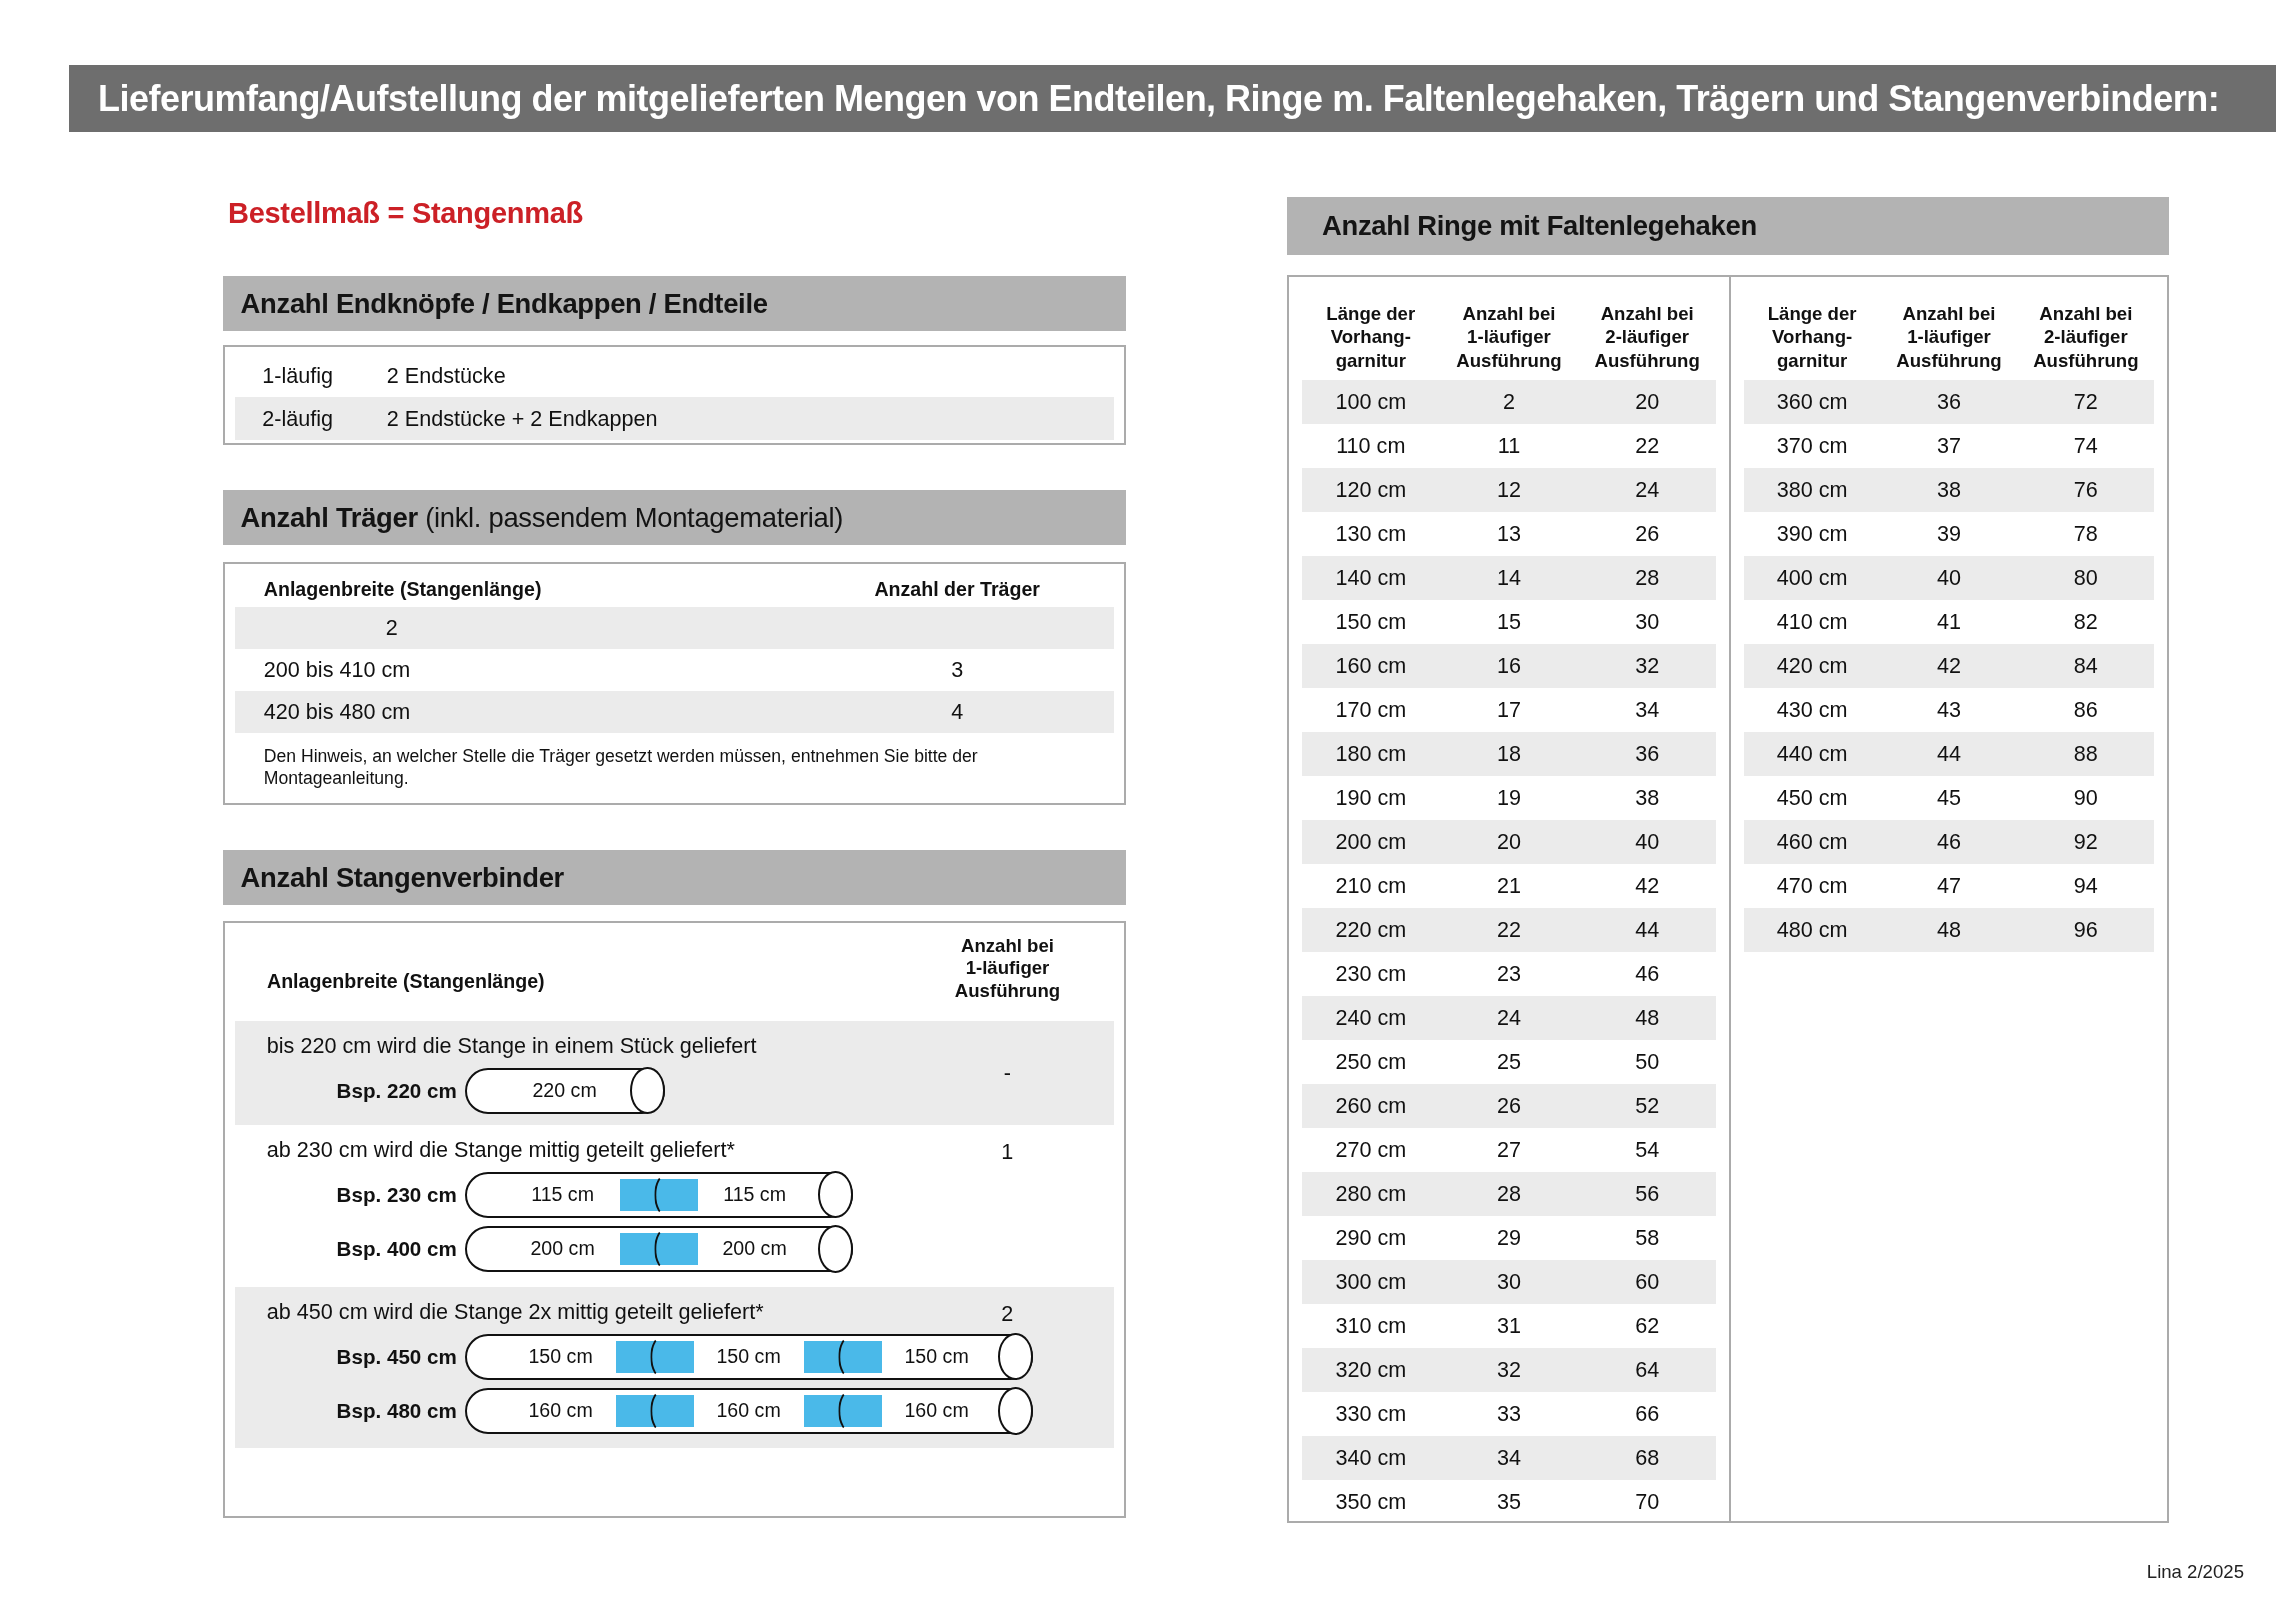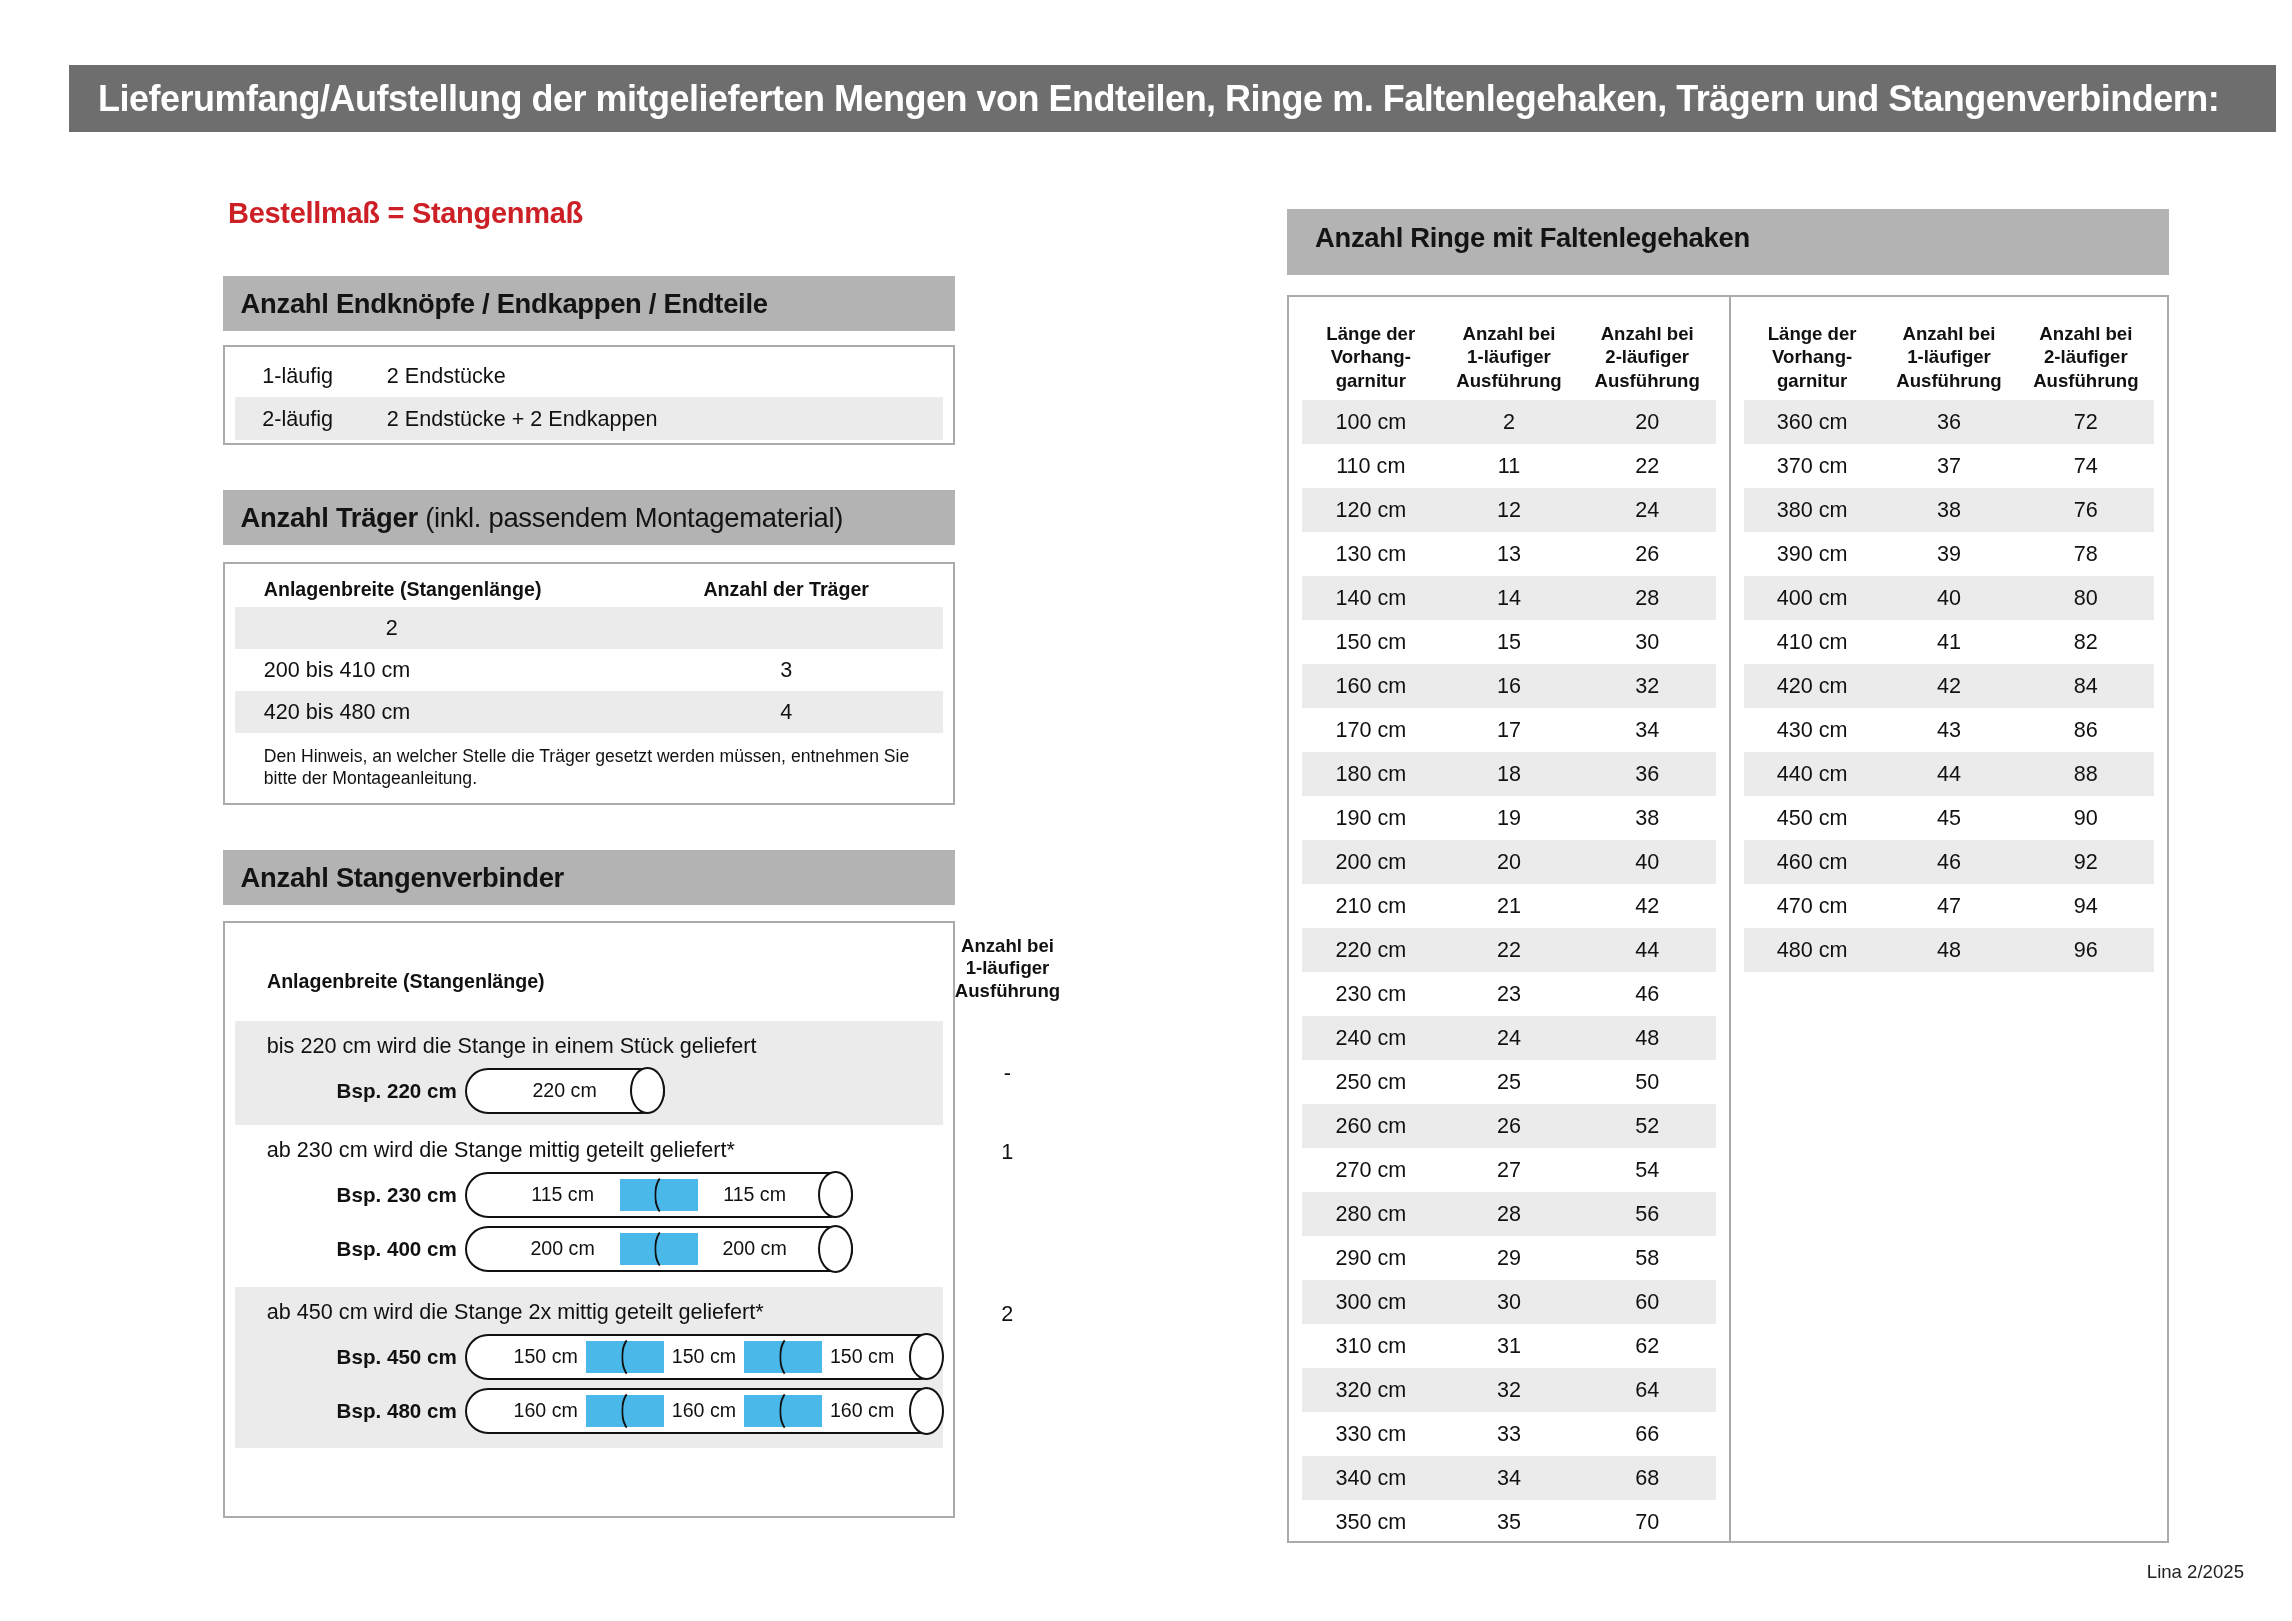--- a/index.html
+++ b/index.html
@@ -15,21 +15,21 @@
 
   .footer{position:absolute;left:1950px;top:1561px;width:294px;text-align:right;font-size:18.6px;color:#222;}
 
   
   .secbar{background:#b3b3b3;height:55px;line-height:55px;padding-left:17.6px;font-size:27.4px;font-weight:700;
     letter-spacing:-0.3px;color:#141414;box-sizing:border-box;}
   .secbar .light{font-weight:400;}
   .box{background:#fff;border:2px solid #ababab;box-sizing:border-box;position:relative;}
 
   
-  .left-col{position:absolute;left:223px;top:276px;width:732px;}
+  .left-col{position:absolute;left:223px;top:276px;width:903px;}
 
   .box1{margin-top:13.7px;height:100px;padding:6.9px 9.8px;box-sizing:border-box;}
   .box1 .trow{display:flex;height:43px;line-height:43px;font-size:21.6px;}
   .box1 .trow:nth-of-type(even){background:#ebebeb;}
   .box1 .tlabel{width:152px;padding-left:27.4px;box-sizing:border-box;}
   .box1 .tvalue{flex:1;}
 
   .gap46{height:45px;}
 
   .box2{margin-top:17.6px;height:243px;padding:13.7px 9.8px 0 9.8px;box-sizing:border-box;}
@@ -60,21 +60,21 @@
   .conn{position:absolute;top:50%;transform:translate(-50%,-50%);width:78px;height:32px;background:#4ab9e9;z-index:1;}
   .seam{position:absolute;top:-1px;bottom:-1px;width:25.5px;border:2.9px solid transparent;border-left-color:#111;
     border-radius:50%;box-sizing:border-box;transform:translateX(-50%);margin-left:8.8px;z-index:3;}
   .w220{width:200px;} .w230{width:388px;} .w450{width:568px;}
   .pos50{left:50%;} .pos33{left:33.33%;} .pos66{left:66.67%;}
   .footnote{margin:11.8px 9.8px 0 17.6px;width:838px;font-size:18.6px;font-weight:700;line-height:28px;}
   .hl{background:#4ab9e9;padding:1px 2.9px;}
 
   
   .right-col{position:absolute;left:1287px;top:197px;width:882px;}
-  .right-col .secbar{height:66px;line-height:58px;padding-left:28px;margin-top:12px;}
+  .right-col .secbar{height:58px;line-height:58px;padding-left:35px;}
   .ringbox{margin-top:19.6px;height:1248px;display:flex;}
   .half{width:441px;box-sizing:border-box;padding:13.7px 12.7px 0 12.7px;}
   .half.second{border-left:2px solid #ababab;width:439px;}
   .rhead{display:flex;font-size:18.6px;font-weight:700;line-height:23.5px;text-align:center;height:82px;align-items:flex-end;}
   .rhead .hc{width:33.33%;}
   .rrows{margin-top:7.8px;}
   .rrow{display:flex;height:44px;line-height:44px;font-size:21.6px;text-align:center;}
   .rrow:nth-of-type(odd){background:#ebebeb;}
   .rrow .cell{width:33.33%;}
 </style>

